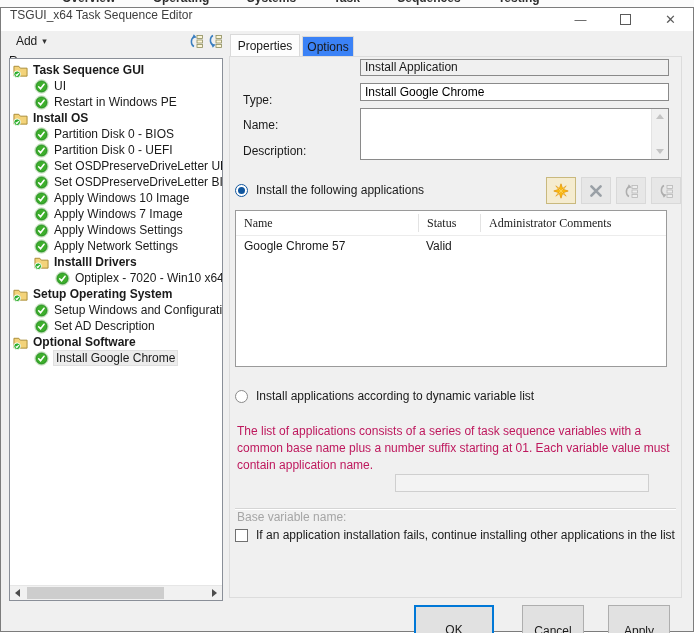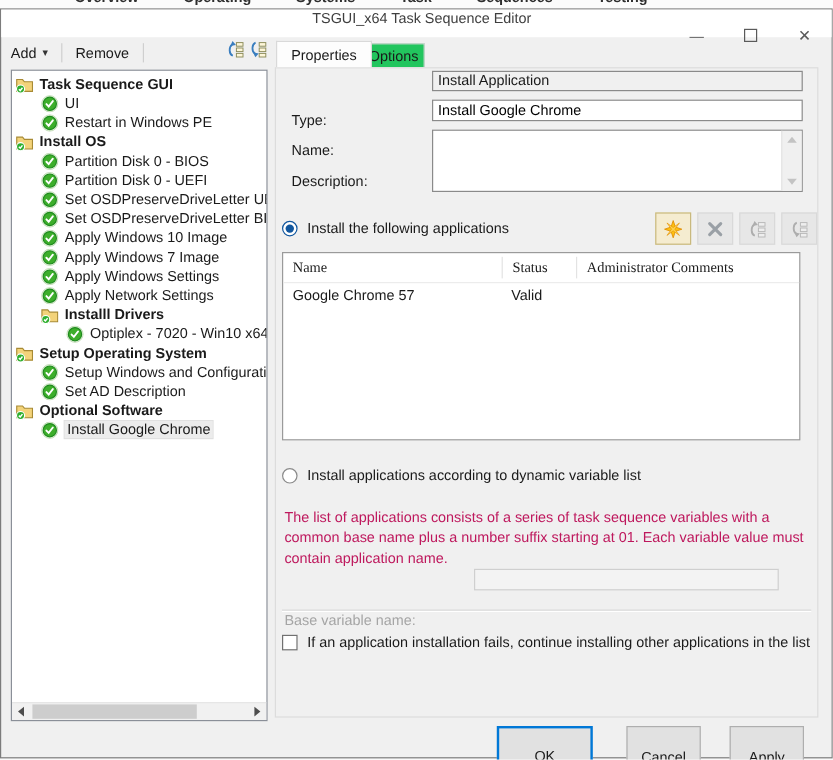--- a/index.html
+++ b/index.html
@@ -9,28 +9,28 @@
     background:#ffffff;
   }
   
   .bg-sliver{position:absolute;top:0;left:0;width:694px;height:7px;background:#fbfbfb;overflow:hidden;}
   .bg-sliver span{display:block;margin:-9px 0 0 62px;font-weight:bold;color:#2e2e2e;
     white-space:nowrap;word-spacing:34px;font-size:12px;}
   
   .win{position:absolute;top:7px;left:0;width:694px;height:625px;background:#f0f0f0;
     border:1px solid #7c7c7c;box-sizing:border-box;}
   .titlebar{position:absolute;top:0;left:0;right:0;height:23px;background:#ffffff;
-    display:flex;align-items:center;flex-direction:column;}
+    display:flex;align-items:flex-start;}
   .title{margin-left:9px;color:#3f3f3f;}
   .win-controls{margin-left:auto;display:flex;height:100%;}
   .win-btn{width:45px;display:flex;align-items:center;justify-content:center;color:#5a5a5a;font-size:12px;}
   .max-box{width:9px;height:9px;border:1px solid #5a5a5a;}
   .close-glyph{font-size:13px;}
   
-  .toolbar{position:absolute;top:23px;left:0;height:26px;display:flex;align-items:center;}
+  .toolbar{position:absolute;top:23px;left:0;height:26px;display:flex;align-items:center;flex-direction:column;}
   .tool-btn{display:flex;align-items:center;gap:5px;padding:3px 8px;color:#1a1a1a;}
   .dd-arrow{font-size:9px;color:#333;}
   .tool-sep{width:1px;height:16px;background:#cfcfcf;margin:0 3px;}
   .tool-icons{position:absolute;top:25px;left:187px;display:flex;gap:3px;}
   .tool-icons .i{width:16px;height:16px;}
   
   .tree{position:absolute;top:50px;left:8px;width:214px;height:543px;background:#fff;
     border:1px solid #8a8f98;box-sizing:border-box;overflow:hidden;padding-top:3px;}
   .tree-row{display:flex;align-items:center;height:16px;white-space:nowrap;}
   .tree-row .i{width:15px;height:15px;margin-right:5px;flex:0 0 auto;}
@@ -40,22 +40,22 @@
   .tree-row.folder .tlabel{font-weight:bold;}
   .tlabel.sel{background:#ececec;outline:1px solid #e0e0e0;padding:0 2px;}
   .hscroll{position:absolute;bottom:0;left:0;right:0;height:14px;background:#f1f1f1;border-top:1px solid #e6e6e6;}
   .hthumb{position:absolute;left:17px;top:1px;width:137px;height:12px;background:#cdcdcd;}
   .harrow{position:absolute;top:3px;width:0;height:0;}
   .harrow.left{left:5px;border-top:4px solid transparent;border-bottom:4px solid transparent;border-right:5px solid #4d4d4d;}
   .harrow.right{right:5px;border-top:4px solid transparent;border-bottom:4px solid transparent;border-left:5px solid #4d4d4d;}
   
   .tab{position:absolute;box-sizing:border-box;border:1px solid #d9d9d9;border-bottom:none;
     display:flex;align-items:center;justify-content:center;}
-  .tab.active{top:26px;left:229px;width:80px;height:22px;background:#fdfdfd;z-index:3;}
-  .tab.inactive{top:28px;left:301px;width:52px;height:20px;background:#22c55e;z-index:1;}
+  .tab.active{top:26px;left:229px;width:70px;height:22px;background:#fdfdfd;z-index:3;}
+  .tab.inactive{top:28px;left:301px;width:52px;height:20px;background:#3b82f6;z-index:1;}
   
   .page{position:absolute;top:48px;left:228px;width:453px;height:542px;background:#f0f0f0;
     border:1px solid #dcdcdc;box-sizing:border-box;z-index:2;}
   .page .lbl{position:absolute;color:#1a1a1a;margin-top:32px;}
   .fld{position:absolute;box-sizing:border-box;border:1px solid #8a8a8a;font-size:12px;
     font-family:"Liberation Sans",sans-serif;padding:0 4px;}
   .fld-type{left:130px;top:2px;width:309px;height:17px;background:#f0f0f0;line-height:15px;}
   .fld-name{left:130px;top:26px;width:309px;height:18px;background:#fff;}
   .fld-desc{left:130px;top:51px;width:309px;height:52px;background:#fff;padding:0;position:absolute;}
   .fld-desc textarea{position:absolute;inset:0;right:16px;border:none;resize:none;background:transparent;

